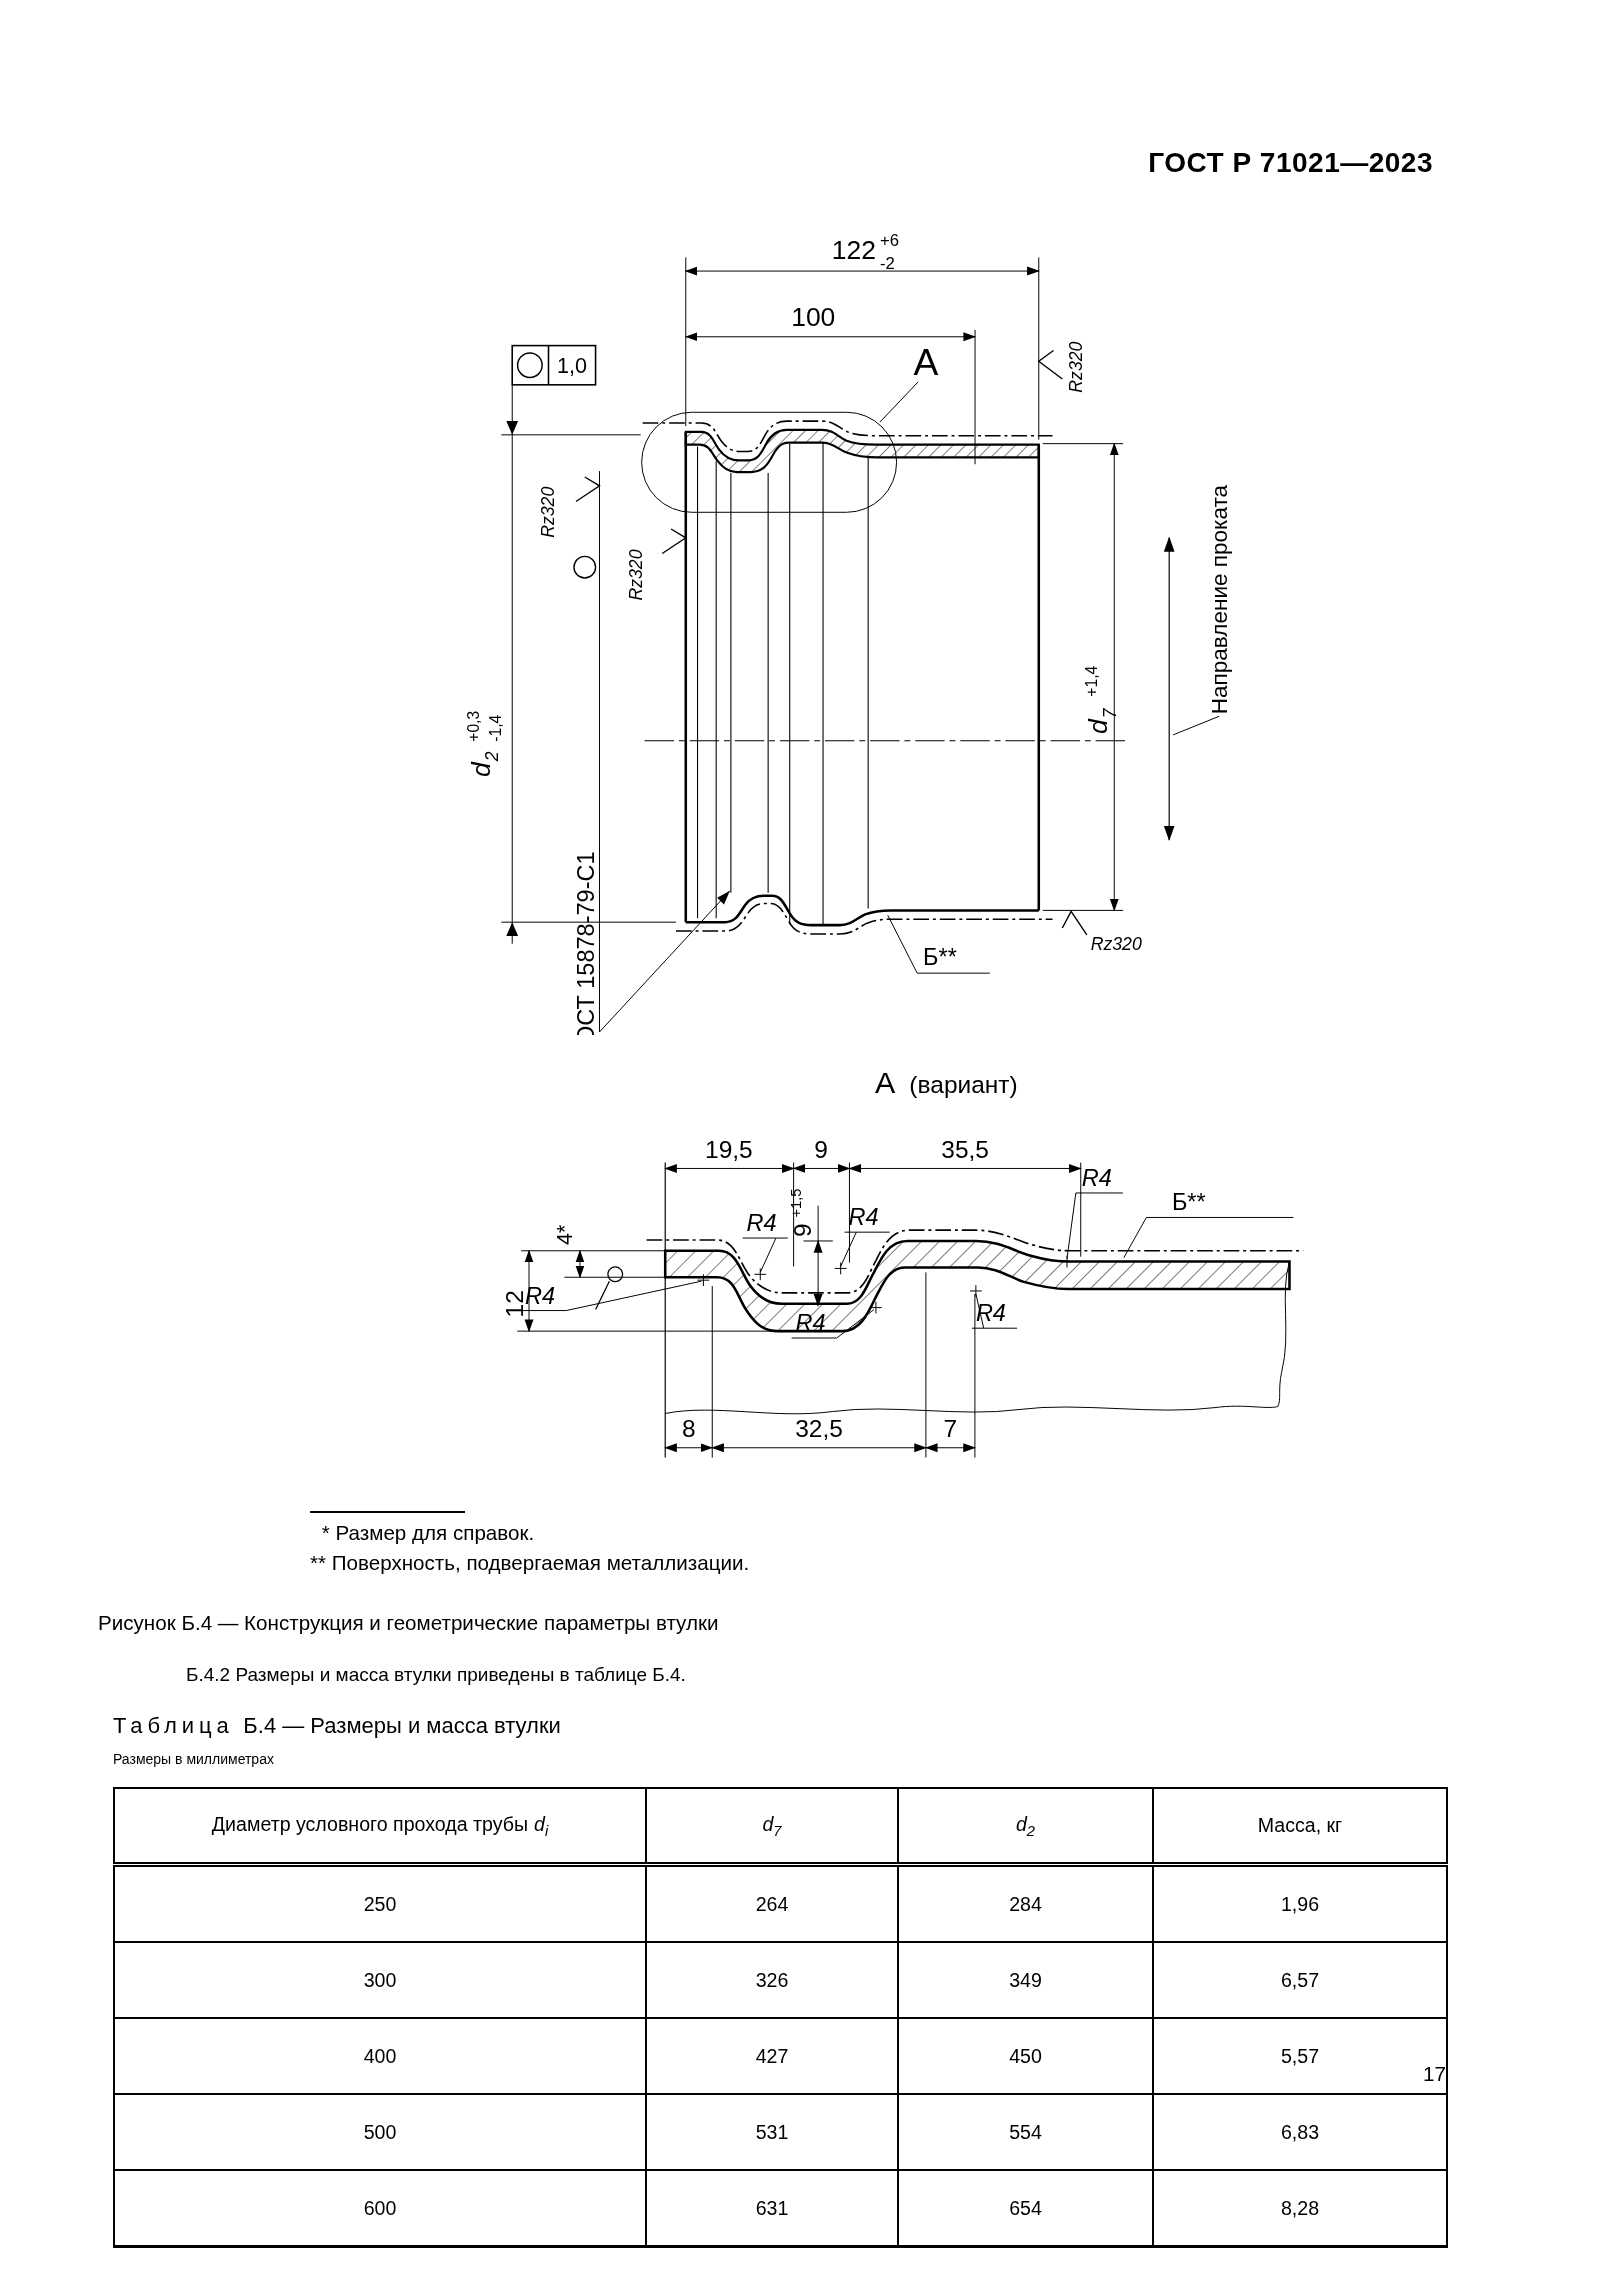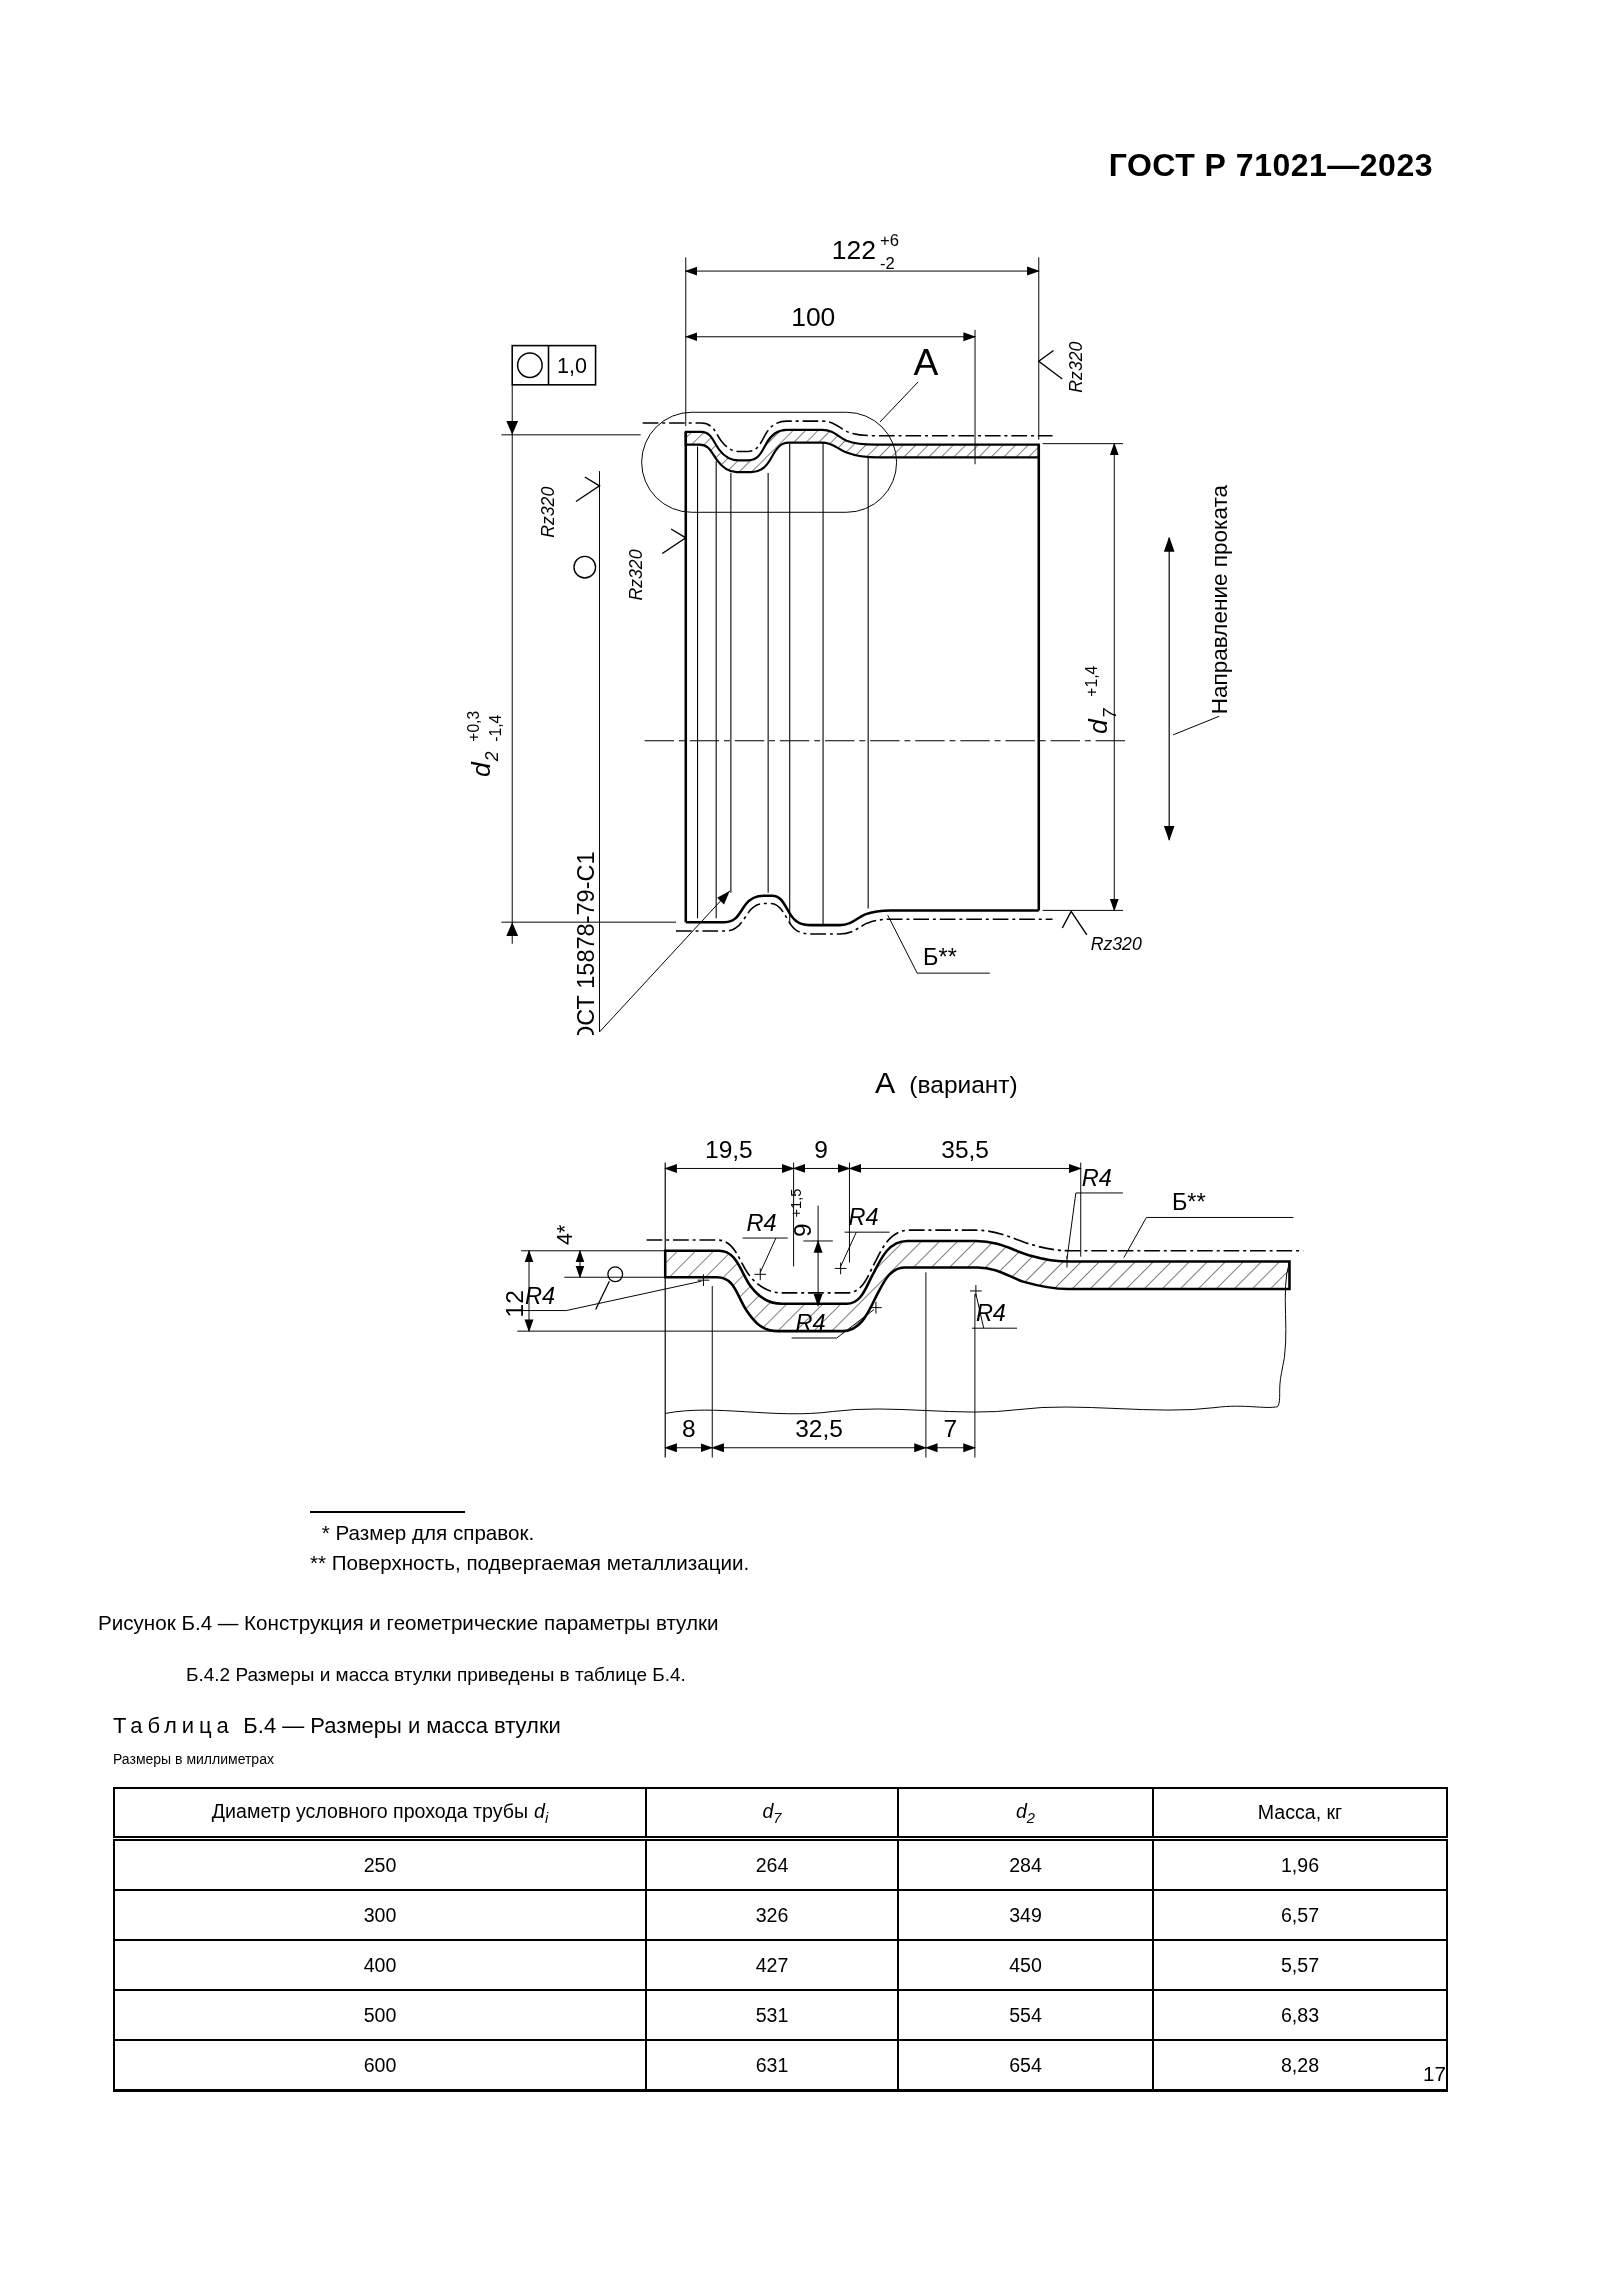--- a/index.html
+++ b/index.html
@@ -1,34 +1,34 @@
 <!DOCTYPE html>
 <html><head>
 <meta charset="utf-8">
 <style>
   html,body{margin:0;padding:0;background:#888;}
   .page{position:relative;width:1621px;height:2293px;background:#ffffff;
         font-family:"Liberation Sans", sans-serif;color:#000;overflow:hidden;}
   .doc-header{position:absolute;top:147px;left:0;width:1433px;text-align:right;
-        font-size:32px;font-weight:bold;letter-spacing:0.5px;}
+        font-size:28px;font-weight:bold;letter-spacing:0.5px;}
   .fig{position:absolute;}
   #fig-main{left:372px;top:221px;}
   #fig-detail{left:431px;top:1039px;}
   svg text{fill:#000;font-family:"Liberation Sans", sans-serif;}
   .footnotes{position:absolute;left:310px;top:1511px;font-size:20.6px;line-height:30px;}
   .fn-rule{width:155px;border-top:2px solid #000;margin-bottom:4.9px;}
   .fn-line1{padding-left:11.8px;}
   .caption{position:absolute;left:98px;top:1611px;width:1333px;text-align:left;font-size:20.6px;}
   .para{position:absolute;left:186px;top:1664px;font-size:19px;}
   .tbl-title{position:absolute;left:113px;top:1713px;font-size:22px;}
   .tbl-title .sp{letter-spacing:4.9px;margin-right:9.8px;}
   .units{position:absolute;left:113px;top:1751px;width:1333px;font-size:14px;}
   table.size{position:absolute;left:113px;top:1787px;width:1333px;border-collapse:collapse;
         font-size:19.6px;table-layout:fixed;}
-  table.size th,table.size td{border:2px solid #000;text-align:center;padding:3px;}
+  table.size th,table.size td{border:2px solid #000;text-align:center;padding:16px;}
   table.size th{font-weight:normal;height:41px;border-bottom:5.9px double #000;}
   table.size td{height:42px;}
   table.size tr th:first-child,table.size tr td:first-child{border-left:2.9px solid #000;}
   table.size tr th:last-child,table.size tr td:last-child{border-right:2.9px solid #000;}
   table.size thead th{border-top:2.9px solid #000;}
   table.size tbody tr:last-child td{border-bottom:3.9px solid #000;}
   table.size i{font-style:italic;}
   table.size sub{font-size:0.75em;}
   .hsym{margin-left:5.9px;}
   .page-num{position:absolute;left:113px;top:2062px;width:1333px;text-align:right;font-size:20.6px;}

